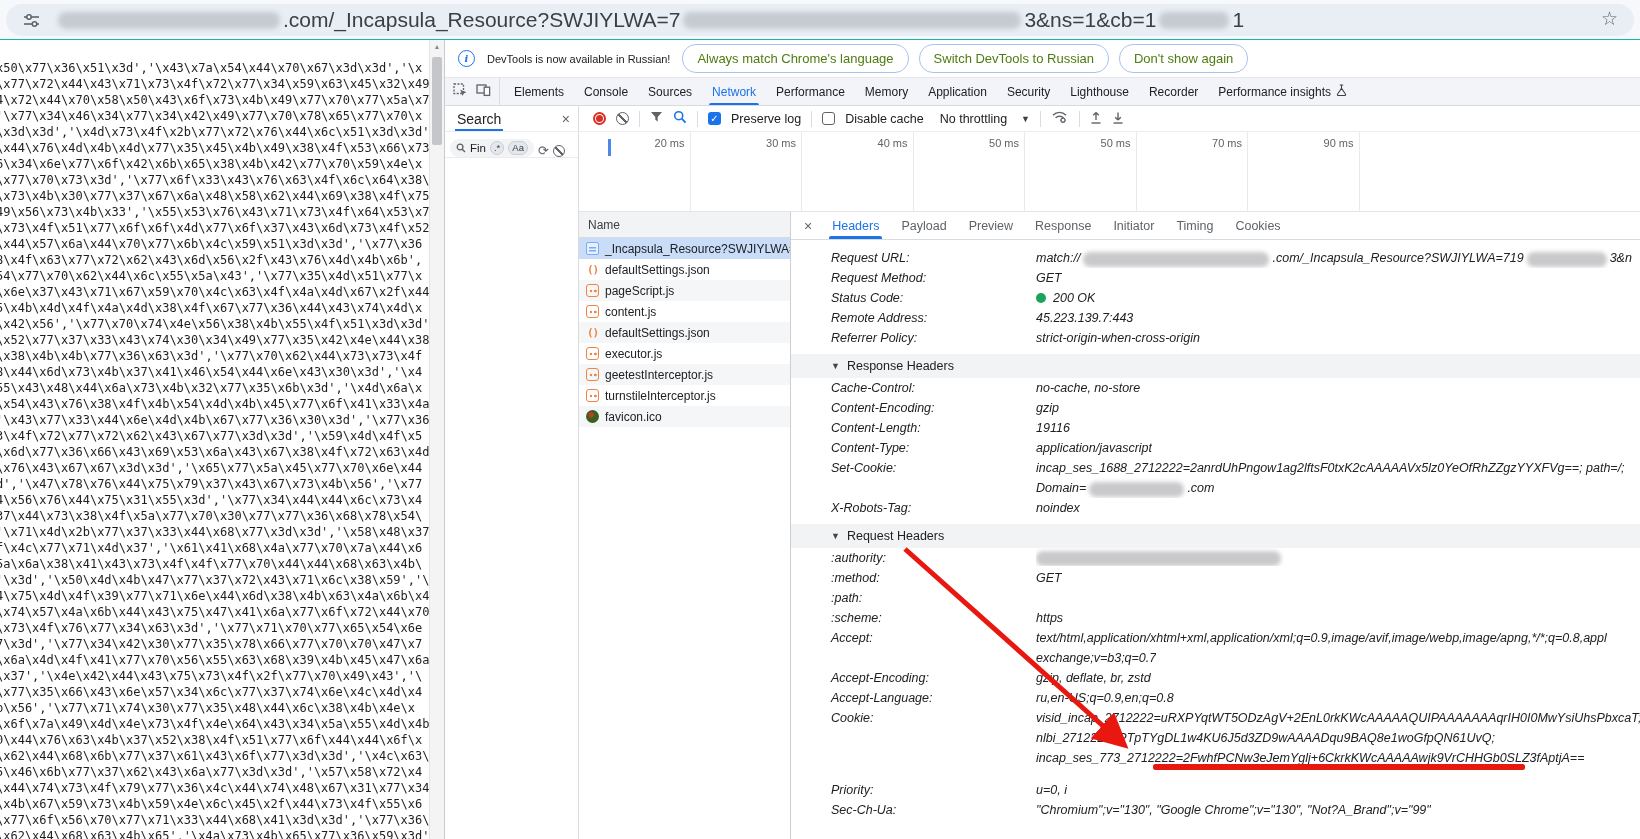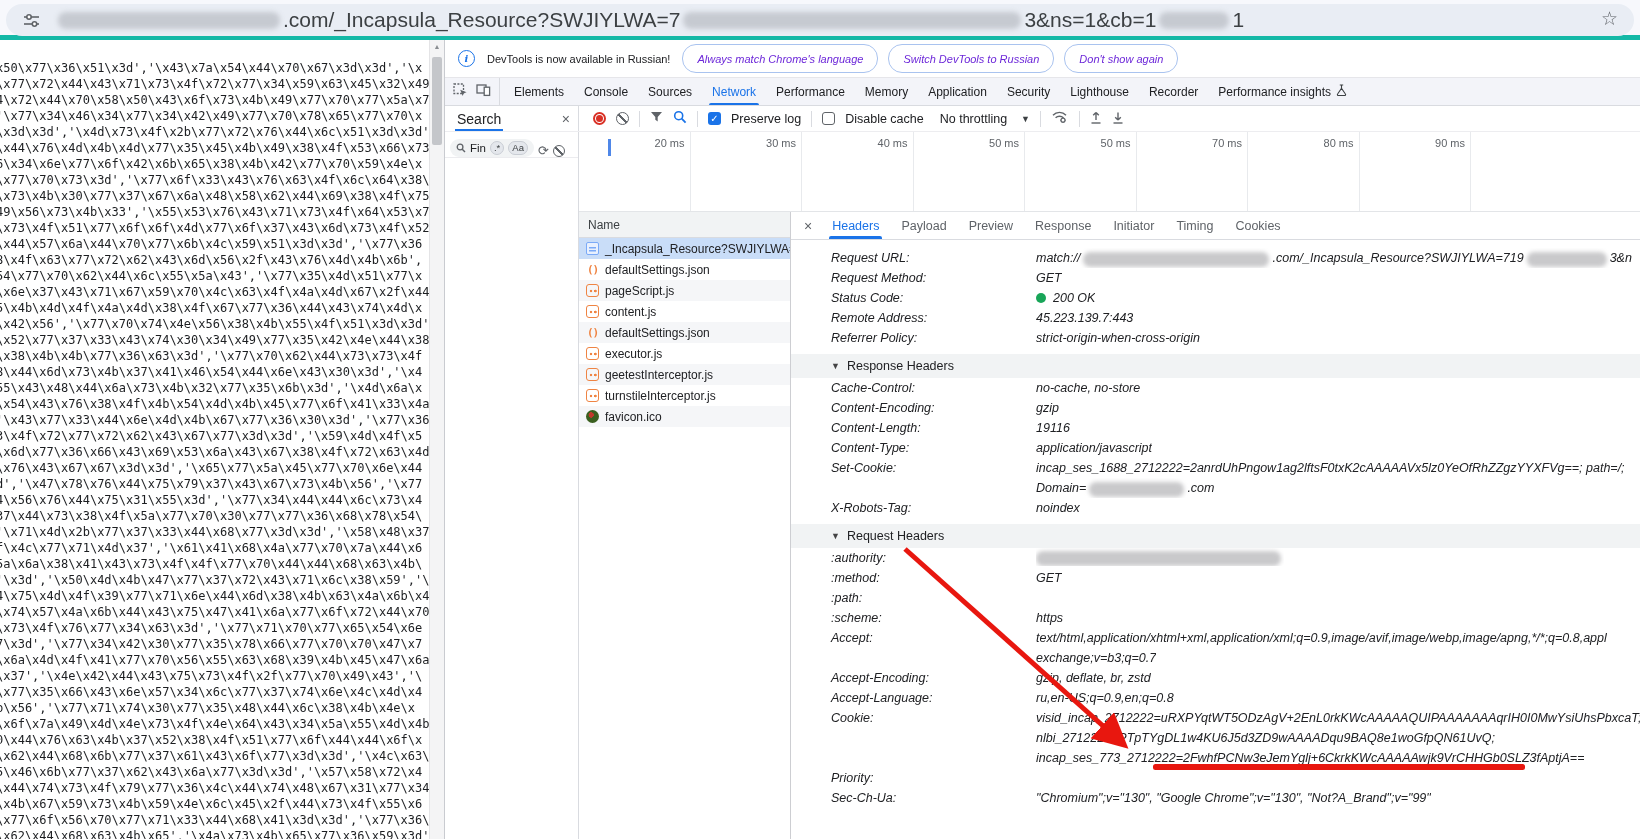--- a/index.html
+++ b/index.html
@@ -1,38 +1,38 @@
 <!DOCTYPE html>
 <html><head>
 <meta charset="utf-8">
 <style>
   html,body{margin:0;padding:0;}
   body{width:1640px;height:839px;overflow:hidden;position:relative;background:#fff;
        font-family:"Liberation Sans",sans-serif;color:#202124;}
   
-  .topbar{position:absolute;left:0;top:0;width:1640px;height:40px;background:#f7f8fc;border-bottom:5px solid #14b8a6;box-sizing:border-box;}
+  .topbar{position:absolute;left:0;top:0;width:1640px;height:40px;background:#f7f8fc;border-bottom:1px solid #14b8a6;box-sizing:border-box;}
   .omnibox{position:absolute;left:6px;top:4px;width:1628px;height:32px;background:#e9edf4;border-radius:16px;display:flex;align-items:center;padding:0 16px;box-sizing:border-box;font-size:21px;color:#3c4043;white-space:pre;}
   .omnibox .seg{white-space:pre;}
   .ublur{height:17px;border-radius:8px;background:#c6cad1;filter:blur(2.5px);margin:0 3px;}
   .tune-icon{margin-right:14px;flex:0 0 auto;display:flex;}
   .star{position:absolute;right:16px;top:3px;font-size:19px;color:#5f6368;}
   
   .left-pane{position:absolute;left:0;top:40px;width:429px;height:799px;background:#fff;overflow:hidden;}
   .code{padding-top:20px;margin-left:-4px;font-family:"DejaVu Sans Mono","Liberation Mono",monospace;font-size:12px;line-height:16px;color:#1c1e21;}
   .code-line{white-space:pre;height:16px;}
   .vscroll{position:absolute;left:429px;top:40px;width:15px;height:799px;background:#f4f4f5;border-left:1px solid #e4e4e6;box-sizing:border-box;}
   .vscroll .up{height:14px;font-size:7px;color:#8a8d91;text-align:center;line-height:14px;}
   .vscroll .thumb{position:absolute;left:2px;top:17px;width:10px;height:88px;background:#c4c6ca;border-radius:2px;}
   
   .devtools{position:absolute;left:444px;top:40px;width:1196px;height:799px;background:#fff;border-left:1px solid #c9cbd0;box-sizing:border-box;font-size:12px;}
   .infobar{position:absolute;left:0;top:0;right:0;height:38px;display:flex;align-items:center;gap:12px;padding-left:13px;border-bottom:1px solid #e6e6ea;background:#fff;box-sizing:border-box;}
   .info-icon{width:15px;height:15px;border:1.5px solid #1a73e8;border-radius:50%;color:#1a73e8;font:italic bold 10px "DejaVu Serif",serif;display:flex;align-items:center;justify-content:center;flex:0 0 auto;}
   .infobar .msg{font-size:11px;}
   .infobar-buttons{display:flex;gap:10px;align-items:center;}
-  .pill-btn{height:27px;border:1px solid #a9c3ef;border-radius:14px;color:#6d28d9;background:#fff;font-size:11px;padding:0 14px;display:flex;align-items:center;font-style:italic;}
+  .pill-btn{height:27px;border:1px solid #a9c3ef;border-radius:14px;color:#4d7c0f;background:#fff;font-size:13px;padding:0 14px;display:flex;align-items:center;}
   .tabrow{position:absolute;left:0;top:38px;right:0;height:28px;background:#f3f4f9;border-bottom:1px solid #d9dbe0;display:flex;align-items:stretch;box-sizing:border-box;padding-left:6px;}
   .trow-icons{display:flex;align-items:center;gap:8px;padding:0 8px 0 2px;border-right:1px solid #d9dbe0;margin-right:4px;}
   .dtab{padding:0 10px;display:flex;align-items:center;gap:5px;color:#202124;font-size:12px;position:relative;white-space:nowrap;}
   .dtab.active{color:#1a73e8;}
   .dtab.active::after{content:"";position:absolute;left:7px;right:7px;bottom:0;height:2.5px;background:#1a73e8;border-radius:2px 2px 0 0;}
   .toolbar{position:absolute;left:0;top:66px;right:0;height:26px;display:flex;box-sizing:border-box;border-bottom:1px solid #ededf0;background:#fff;}
   .drawer-head{width:134px;flex:0 0 134px;border-right:1px solid #d9dbe0;display:flex;align-items:center;padding:0 8px 0 12px;box-sizing:border-box;position:relative;}
   .drawer-head .dh-label{font-size:14px;}
   .drawer-head::after{content:"";position:absolute;left:10px;bottom:0;width:48px;height:2.5px;background:#1a73e8;}
   .drawer-head .x{margin-left:auto;color:#5f6368;font-size:14px;}
@@ -79,21 +79,21 @@
   .det-tab.active::after{content:"";position:absolute;left:8px;right:8px;bottom:0;height:3px;background:#1a73e8;border-radius:2px 2px 0 0;}
   .det-body{position:absolute;left:0;top:28px;right:0;bottom:0;padding-top:8px;overflow:hidden;}
   .hrow{height:20px;line-height:20px;display:flex;align-items:flex-start;padding-left:40px;font-size:12.5px;position:relative;font-style:italic;}
   .hrow .k{width:205px;flex:0 0 205px;color:#202124;}
   .hrow .v{color:#202124;white-space:pre;display:flex;align-items:center;overflow:hidden;}
   .band{height:24px;margin-top:6px;background:#f1f3f4;display:flex;align-items:center;padding-left:40px;font-size:12.5px;color:#202124;gap:7px;}
   .band .tri{font-size:9px;color:#444;}
   .vblur{display:inline-block;height:15px;border-radius:7px;background:#c9c9cb;filter:blur(2.2px);margin:2.5px 3px 0 3px;flex:0 0 auto;}
   .dot{display:inline-block;width:10px;height:10px;border-radius:50%;background:#18a558;margin-right:7px;flex:0 0 auto;}
   .red-underline{position:absolute;left:362px;top:16px;width:372px;height:5.5px;background:#e8170f;border-radius:2.5px;}
-  .mt4{margin-top:0;flex-direction:column;}
+  .mt4{margin-top:12px;}
   
   .overlay{position:absolute;left:0;top:0;width:1640px;height:839px;pointer-events:none;z-index:60;}
 </style>
 </head>
 <body>
 
 <div class="topbar">
   <div class="omnibox">
     <span class="tune-icon">
       <svg width="19" height="19" viewBox="0 0 19 19">
@@ -297,23 +297,20 @@
       <div class="tick">
         <span>50 ms</span>
       </div>
       <div class="tick">
         <span>50 ms</span>
       </div>
       <div class="tick">
         <span>70 ms</span>
       </div>
       <div class="tick">
-        <span>80 ms</span>
-      </div>
-      <div class="tick">
         <span>90 ms</span>
       </div>
     </div>
 
   <div class="req-table">
     <div class="req-head">Name</div>
     <div>
         <div class="req-row selected">
           <span class="fi fi-doc"></span>
           <span>_Incapsula_Resource?SWJIYLWA=...</span>

